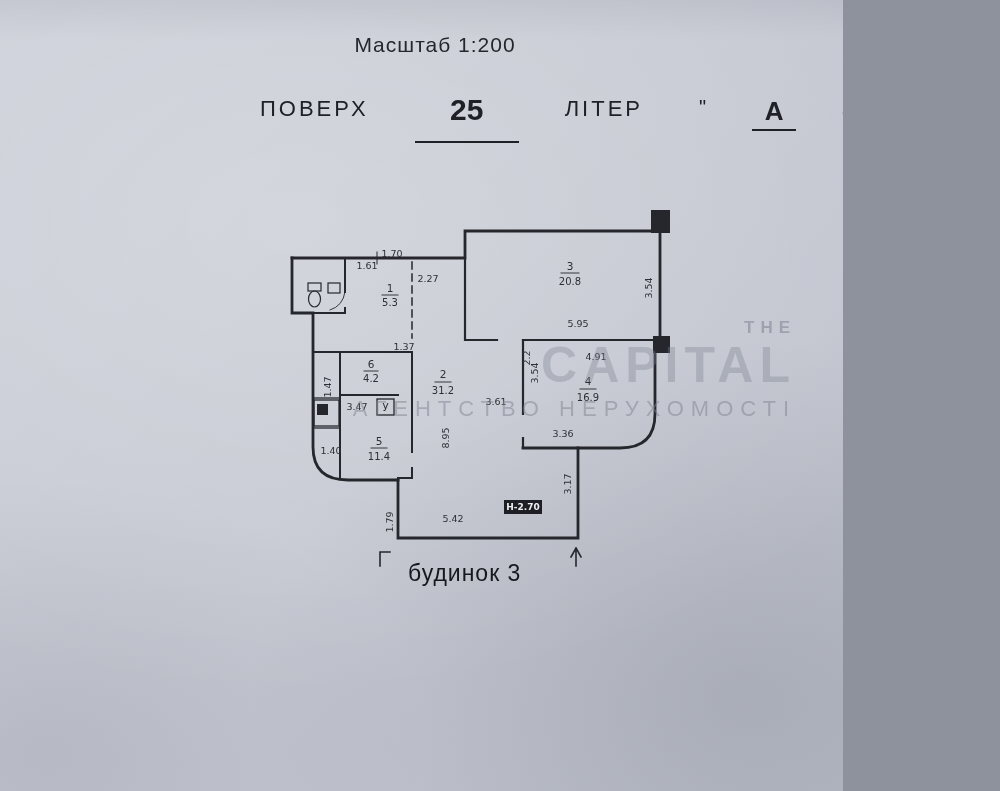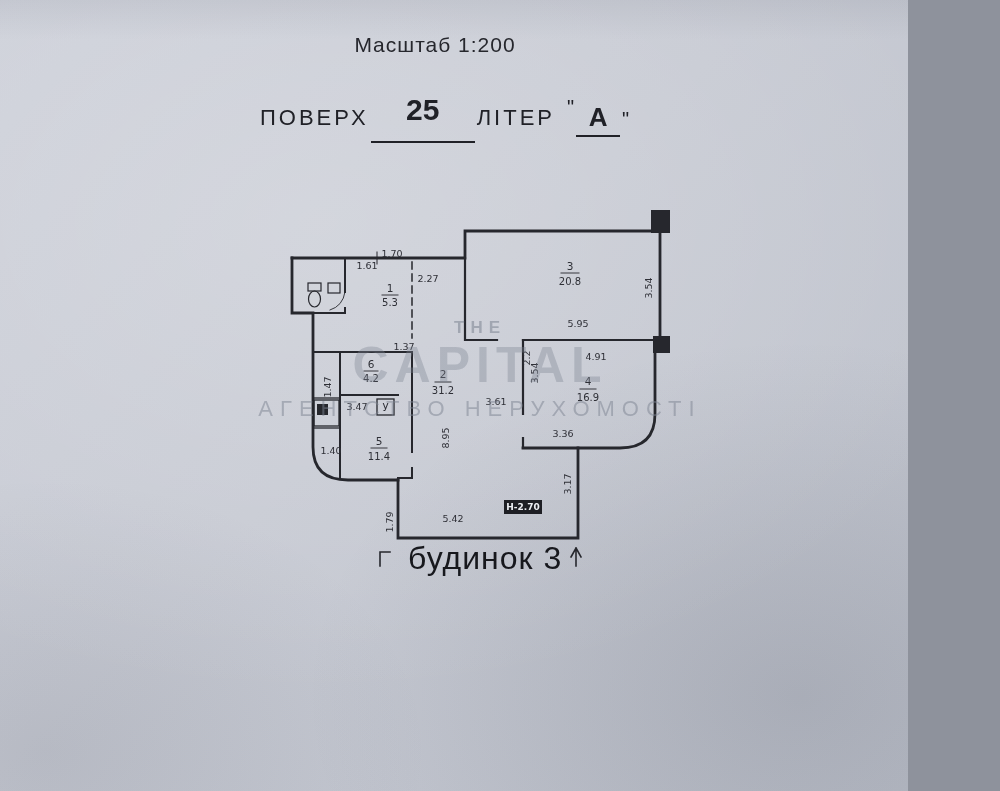--- a/index.html
+++ b/index.html
@@ -1,61 +1,62 @@
 <!DOCTYPE html>
 <html><head>
 <meta charset="utf-8">
 <style>
   html,body { margin:0; padding:0; background:#8e929c; }
   .page {
-    position:relative; width:908px; height:791px; overflow:hidden;
+    position:relative; width:843px; height:791px; overflow:hidden;
     font-family:"Liberation Sans", sans-serif;
     background:
       linear-gradient(180deg, rgba(90,95,110,0.10), rgba(90,95,110,0) 5%),
       radial-gradient(1200px 800px at 35% 28%, rgba(255,255,255,0.20), rgba(255,255,255,0) 60%),
       radial-gradient(900px 650px at 88% 88%, rgba(40,45,60,0.14), rgba(0,0,0,0) 55%),
       radial-gradient(700px 500px at 5% 95%, rgba(40,45,60,0.10), rgba(0,0,0,0) 55%),
       linear-gradient(135deg, #cdd0d9 0%, #c7cad3 45%, #bcc0ca 100%);
     text-decoration: underline;
   }
   .scale-title {
     position:absolute; top:33px; left:0; width:870px; text-align:center;
     font-size:21px; letter-spacing:1px; color:#26272d;
   }
   .floor-line {
-    position:absolute; left:260px; top:96px; display:flex; align-items:center;
+    position:absolute; left:260px; top:96px; display:flex; align-items:flex-start;
     color:#202127;
+    gap:44px;
   }
   .fl-label { font-size:22px; letter-spacing:3px; padding-bottom:2px; }
   .fl-value {
     font-size:30px; font-weight:bold; min-width:96px; text-align:center;
     border-bottom:2px solid #202127; line-height:0.95; padding:0 4px 16px; margin:0 2px;
   }
   .quote { font-size:20px; align-self:flex-start; margin:0 0 0 12px; }
   .q-close { margin:12px 0 0 2px; }
   .fl-letter {
     font-size:26px; font-weight:bold; min-width:44px; text-align:center;
     border-bottom:2px solid #202127; padding-bottom:2px; margin-left:2px;
   }
   svg.plan { position:absolute; left:0; top:0; width:1000px; height:791px; }
   svg.plan text { font-family:"DejaVu Sans", sans-serif; fill:#2e2f36; text-anchor:middle; }
   svg.plan .dim   { font-size:9.5px; }
   svg.plan .rnum  { font-size:10.5px; }
   svg.plan .rarea { font-size:10px; }
   svg.plan .badge-text { font-size:9px; fill:#eceef2; font-weight:bold; }
   .watermark {
-    position:absolute; left:170px; top:318px; width:620px; text-align:center;
+    position:absolute; left:176px; top:318px; width:620px; text-align:right;
     color:#7d8492; pointer-events:none;
   }
   .wm-the { font-size:17px; letter-spacing:6px; font-weight:600; opacity:0.55; }
   .wm-capital { font-size:50px; font-weight:bold; letter-spacing:6px; line-height:1.0; opacity:0.36; margin-top:2px; }
   .wm-sub { font-size:22px; letter-spacing:7px; opacity:0.5; margin-top:6px; }
   .building {
-    position:absolute; left:408px; top:540px; width:180px;
-    font-size:32px; letter-spacing:1px; color:#17181d;
+    position:absolute; left:408px; top:560px; width:180px;
+    font-size:23px; letter-spacing:1px; color:#17181d;
   }
 </style>
 </head>
 <body>
 
 <div class="page">
 
   <div class="scale-title">Масштаб 1:200</div>
 
   <div class="floor-line">

